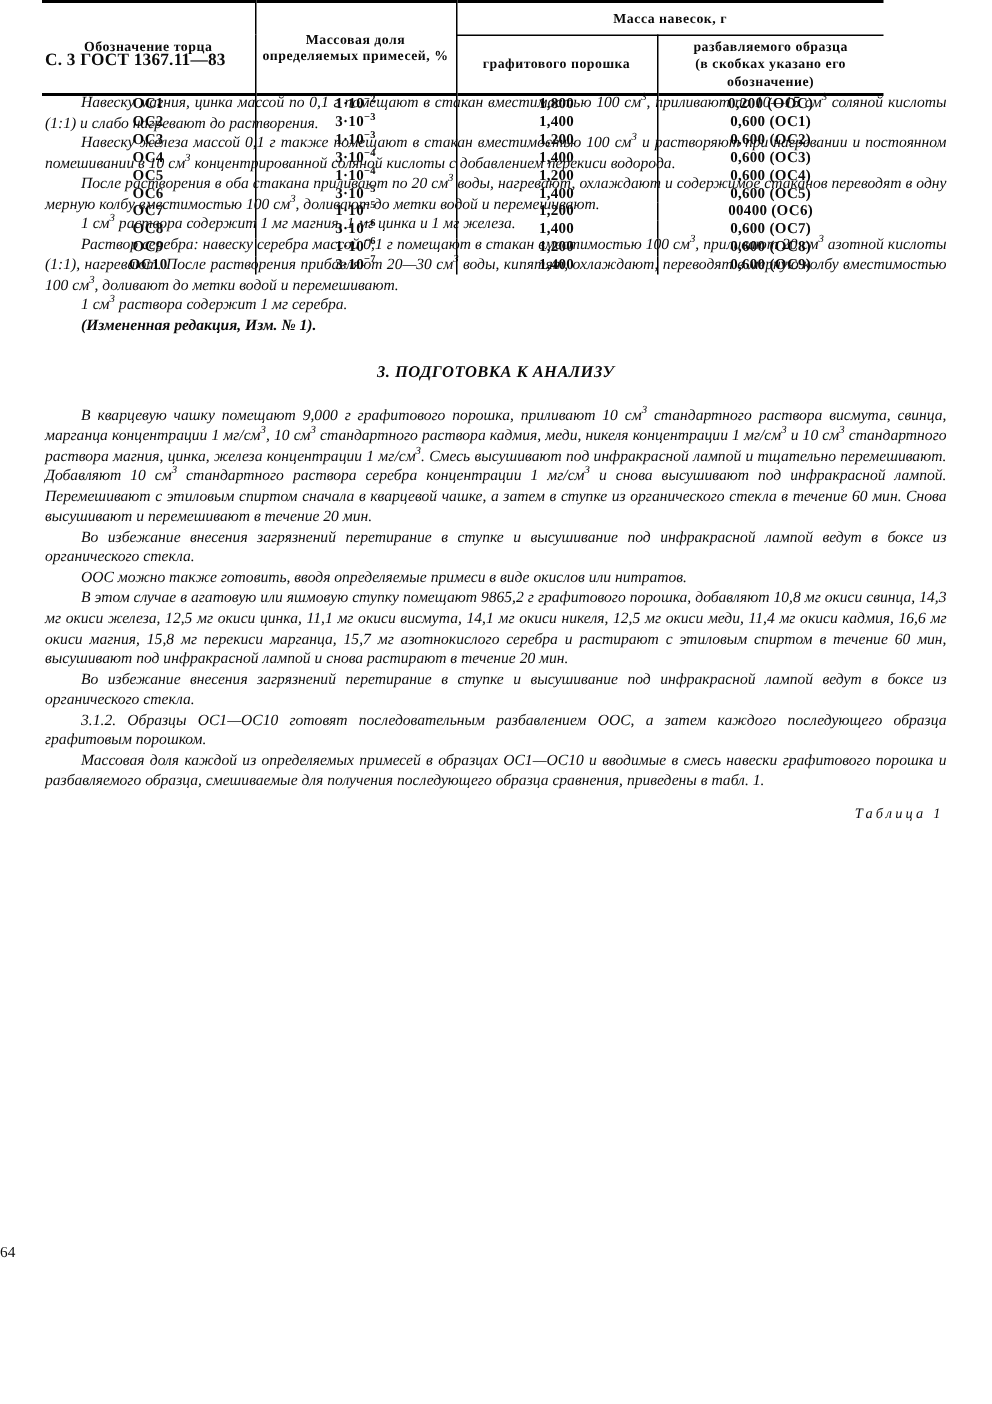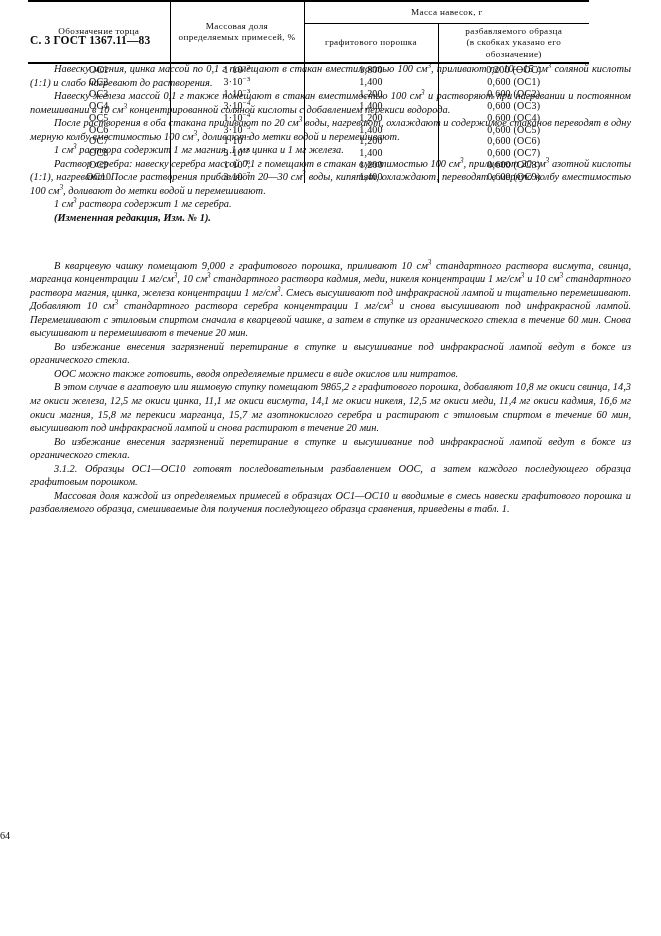--- a/index.html
+++ b/index.html
@@ -78,21 +78,21 @@
   
   table.t1 {
     border-collapse: collapse;
     width: 561px;
     margin-left: 28px;
     table-layout: fixed;
     font-size: 9.2px;
   }
   table.t1 td, table.t1 th {
     padding: 0;
-    font-weight: normal;
+    font-weight: bold;
     vertical-align: middle;
     text-align: center;
   }
   .rule-top td { border-top: 2.2px solid #000; }
   .hdr-cell {
     border-bottom: 2.2px solid #000;
     height: 62px;
     padding: 2px 4px;
     line-height: 11.5px;
     letter-spacing: 0.35px;
@@ -153,38 +153,40 @@
 
     <p class="para">1 см<sup>3</sup> раствора содержит 1 мг магния, 1 мг цинка и 1 мг железа.</p>
 
     <p class="para">Раствор серебра: навеску серебра массой 0,1 г помещают в стакан вместимостью 100 см<sup>3</sup>, приливают 20 см<sup>3</sup> азотной кислоты (1:1), нагревают. После растворения прибавляют 20—30 см<sup>3</sup> воды, кипятят, охлаждают, переводят в мерную колбу вместимостью 100 см<sup>3</sup>, доливают до метки водой и перемешивают.</p>
 
     <p class="para">1 см<sup>3</sup> раствора содержит 1 мг серебра.</p>
 
     <p class="para bold">(Измененная редакция, Изм. № 1).</p>
 
     <div class="gap-lg"></div>
+    <p class="sect-title">3.  ПОДГОТОВКА К АНАЛИЗУ</p>
     <div class="gap-lg"></div>
 
 
 
     <p class="para">В кварцевую чашку помещают 9,000 г графитового порошка, приливают 10 см<sup>3</sup> стандартного раствора висмута, свинца, марганца концентрации 1 мг/см<sup>3</sup>, 10 см<sup>3</sup> стандартного раствора кадмия, меди, никеля концентрации 1 мг/см<sup>3</sup> и 10 см<sup>3</sup> стандартного раствора магния, цинка, железа концентрации 1 мг/см<sup>3</sup>. Смесь высушивают под инфракрасной лампой и тщательно перемешивают. Добавляют 10 см<sup>3</sup> стандартного раствора серебра концентрации 1 мг/см<sup>3</sup> и снова высушивают под инфракрасной лампой. Перемешивают с этиловым спиртом сначала в кварцевой чашке, а затем в ступке из органического стекла в течение 60 мин. Снова высушивают и перемешивают в течение 20 мин.</p>
 
     <p class="para">Во избежание внесения загрязнений перетирание в ступке и высушивание под инфракрасной лампой ведут в боксе из органического стекла.</p>
 
     <p class="para">ООС можно также готовить, вводя определяемые примеси в виде окислов или нитратов.</p>
 
     <p class="para">В этом случае в агатовую или яшмовую ступку помещают 9865,2 г графитового порошка, добавляют 10,8 мг окиси свинца, 14,3 мг окиси железа, 12,5 мг окиси цинка, 11,1 мг окиси висмута, 14,1 мг окиси никеля, 12,5 мг окиси меди, 11,4 мг окиси кадмия, 16,6 мг окиси магния, 15,8 мг перекиси марганца, 15,7 мг азотнокислого серебра и растирают с этиловым спиртом в течение 60 мин, высушивают под инфракрасной лампой и снова растирают в течение 20 мин.</p>
 
     <p class="para">Во избежание внесения загрязнений перетирание в ступке и высушивание под инфракрасной лампой ведут в боксе из органического стекла.</p>
 
     <p class="para">3.1.2. Образцы ОС1—ОС10 готовят последовательным разбавлением ООС, а затем каждого последующего образца графитовым порошком.</p>
 
     <p class="para">Массовая доля каждой из определяемых примесей в образцах ОС1—ОС10 и вводимые в смесь навески графитового порошка и разбавляемого образца, смешиваемые для получения последующего образца сравнения, приведены в табл. 1.</p>
 
+    <div class="tbl-caption">Таблица 1</div>
   </div>
 
   <table class="t1">
     <colgroup>
       <col class="col-a">
         <col class="col-b">
         <col class="col-c">
         <col class="col-d">
     </colgroup>
     <tbody>
@@ -239,21 +241,21 @@
         <tr>
           <td class="body-cell">ОС6</td>
           <td class="body-cell vl"><span>3·10</span><sup>−5</sup></td>
           <td class="body-cell vl">1,400</td>
           <td class="body-cell vl">0,600 (ОС5)</td>
         </tr>
         <tr>
           <td class="body-cell">ОС7</td>
           <td class="body-cell vl"><span>1·10</span><sup>−5</sup></td>
           <td class="body-cell vl">1,200</td>
-          <td class="body-cell vl">0,600 (ОС6)</td>
+          <td class="body-cell vl">00400 (ОС6)</td>
         </tr>
         <tr>
           <td class="body-cell">ОС8</td>
           <td class="body-cell vl"><span>3·10</span><sup>−6</sup></td>
           <td class="body-cell vl">1,400</td>
           <td class="body-cell vl">0,600 (ОС7)</td>
         </tr>
         <tr>
           <td class="body-cell">ОС9</td>
           <td class="body-cell vl"><span>1·10</span><sup>−6</sup></td>

